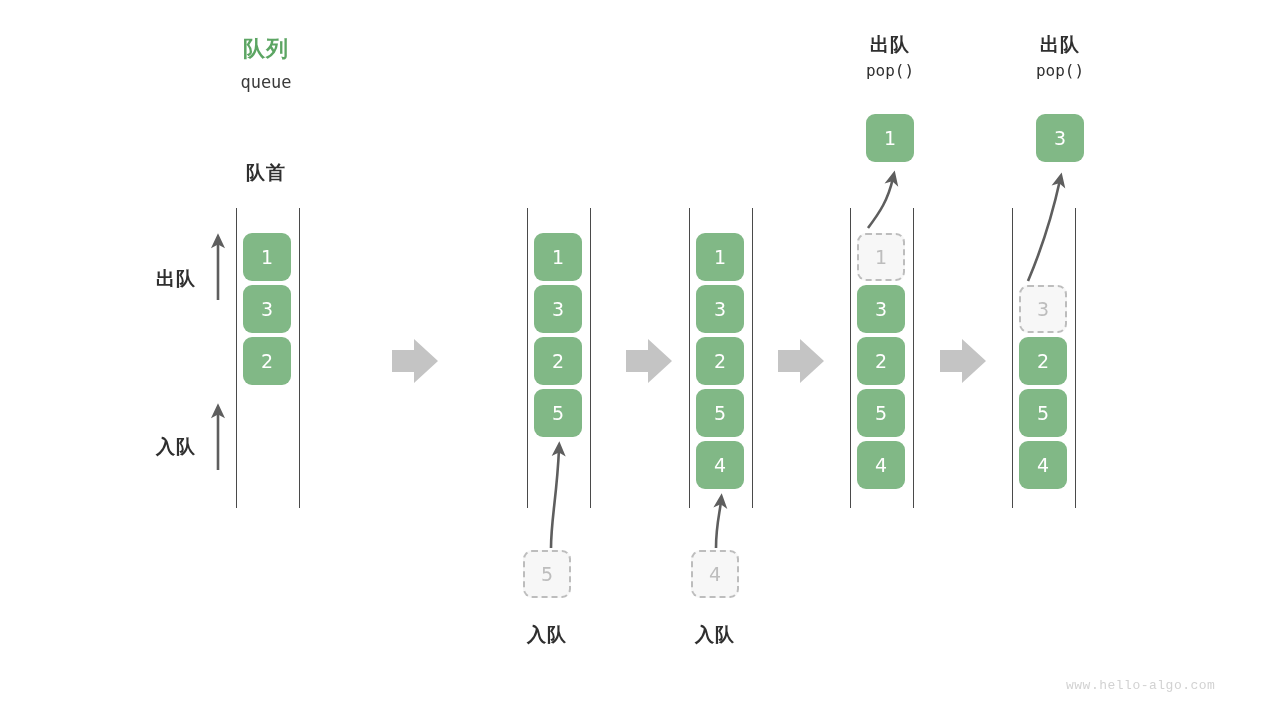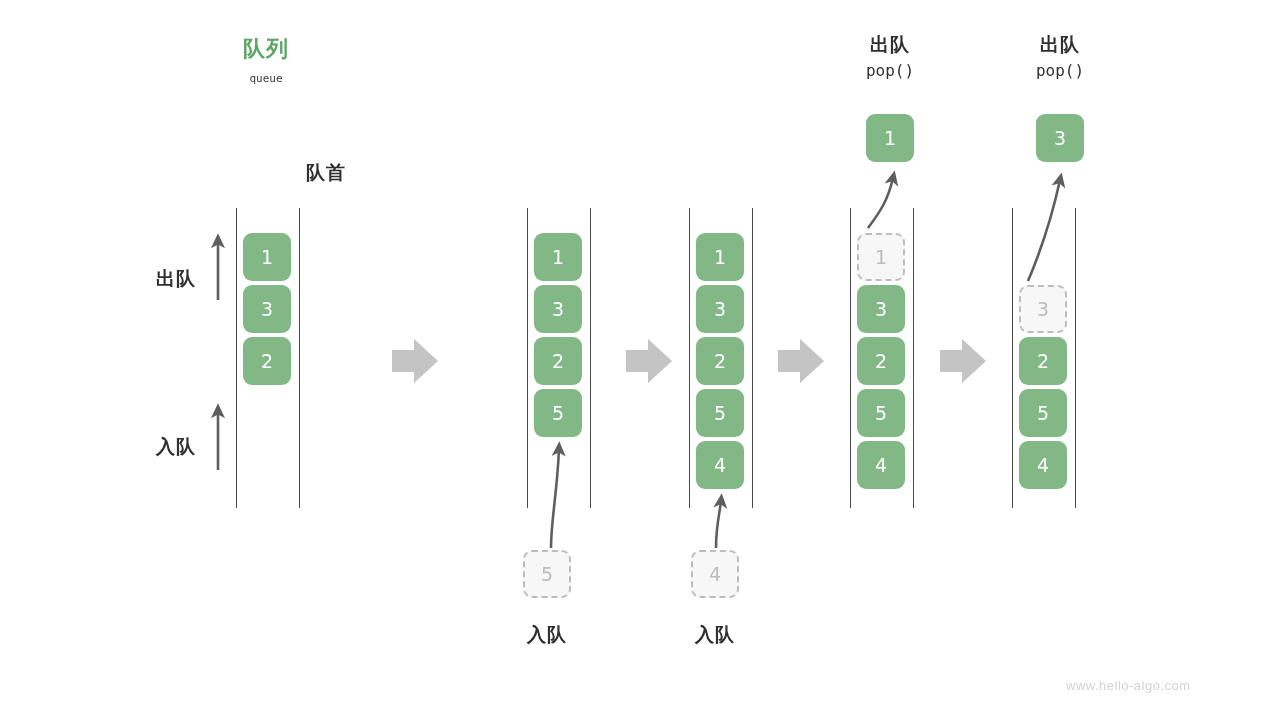--- a/index.html
+++ b/index.html
@@ -25,38 +25,38 @@
   
   .title-cn {
     font-size: 22px;
     font-weight: bold;
     color: #5ca563;
     text-align: center;
     letter-spacing: 1px;
   }
   .title-en {
     font-family: "DejaVu Sans Mono", "Liberation Mono", monospace;
-    font-size: 11px;
+    font-size: 17px;
     color: #3a3a3a;
     text-align: center;
   }
 
   
   .side-label {
     font-size: 19px;
     font-weight: bold;
     color: #2f2f2f;
     text-align: center;
     letter-spacing: 1px;
   }
   .edge-label {
     font-size: 19px;
     font-weight: bold;
     color: #2f2f2f;
-    text-align: right;
+    text-align: center;
     letter-spacing: 1px;
   }
 
   
   .rail {
     position: absolute;
     width: 1px;
     background: #4a4a4a;
   }
 
@@ -99,21 +99,21 @@
     font-size: 16px;
     color: #2f2f2f;
     display: block;
     white-space: pre;
   }
   .op-caption .code .num { color: #3f8f4b; font-weight: bold; }
 
   
   .watermark {
     position: absolute;
-    font-family: Liberation Sans, sans-serif;
+    font-family: Liberation Mono, monospace;
     font-size: 13px;
     color: #d2d2d2;
     letter-spacing: 0.5px;
   }
 
   svg.overlay {
     position: absolute;
     left: 0; top: 0;
     width: 1280px;
     height: 720px;

